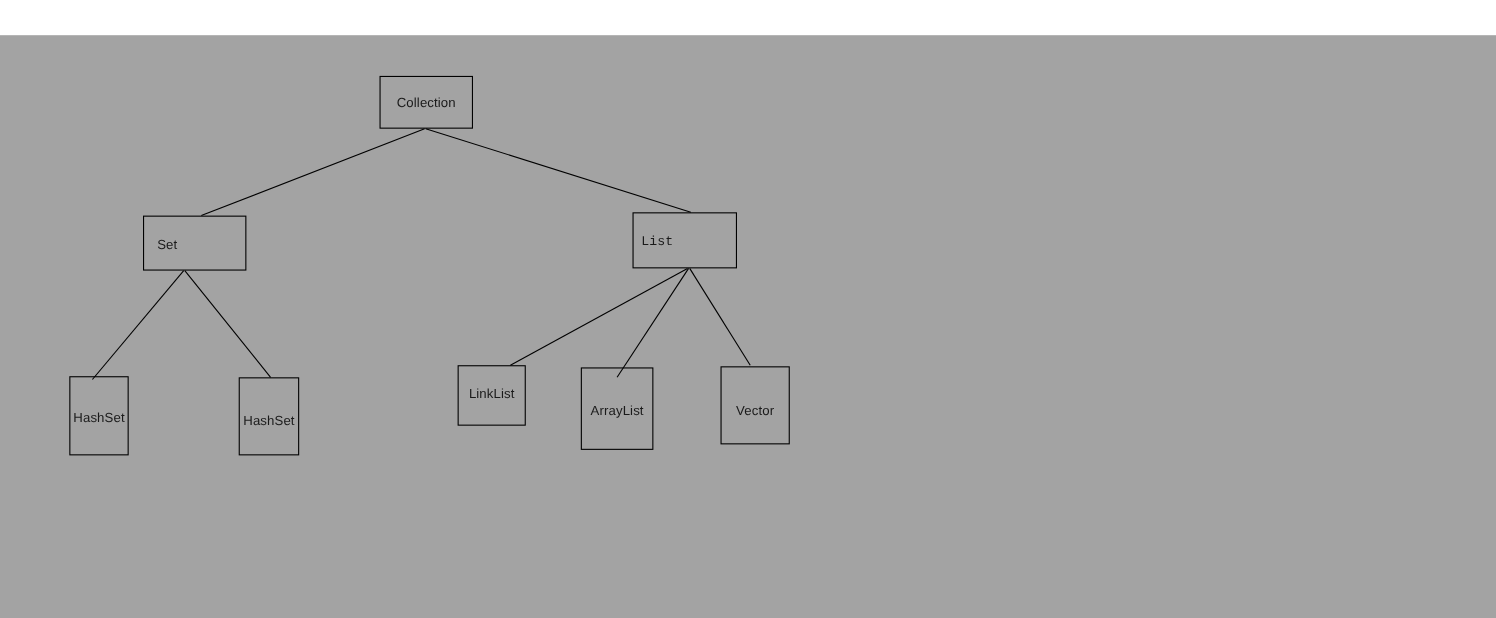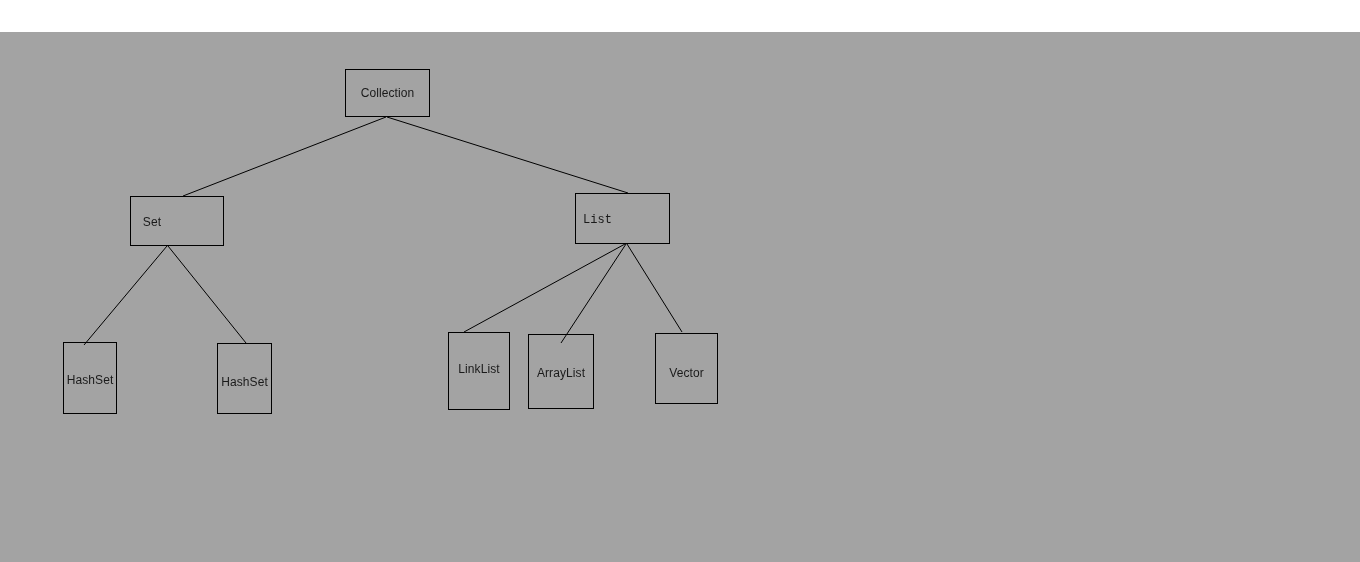--- a/index.html
+++ b/index.html
@@ -49,21 +49,21 @@
 
   #node-list { left: 575px; top: 161px; width: 95px; height: 51px; }
   #node-list .node-label { transform: translate(-25px, 1px); font-family: Liberation Mono, monospace; }
 
   #node-hashset  { left: 63px;  top: 310px; width: 54px; height: 72px; }
   #node-hashset .node-label { transform: translate(0px, 2px); text-align: center; }
 
   #node-treeset  { left: 217px; top: 311px; width: 55px; height: 71px; }
   #node-treeset .node-label { transform: translate(0px, 3px); }
 
-  #node-linklist { left: 448px; top: 300px; width: 62px; height: 78px; }
+  #node-linklist { left: 416px; top: 300px; width: 62px; height: 55px; }
   #node-linklist .node-label { transform: translate(0px, -2px); }
 
   #node-arraylist{ left: 528px; top: 302px; width: 66px; height: 75px; }
   #node-arraylist .node-label { transform: translate(0px, 1px); text-align: right; }
 
   #node-vector   { left: 655px; top: 301px; width: 63px; height: 71px; }
   #node-vector   .node-label { transform: translate(0px, 4px); }
 </style>
 </head>
 <body>

